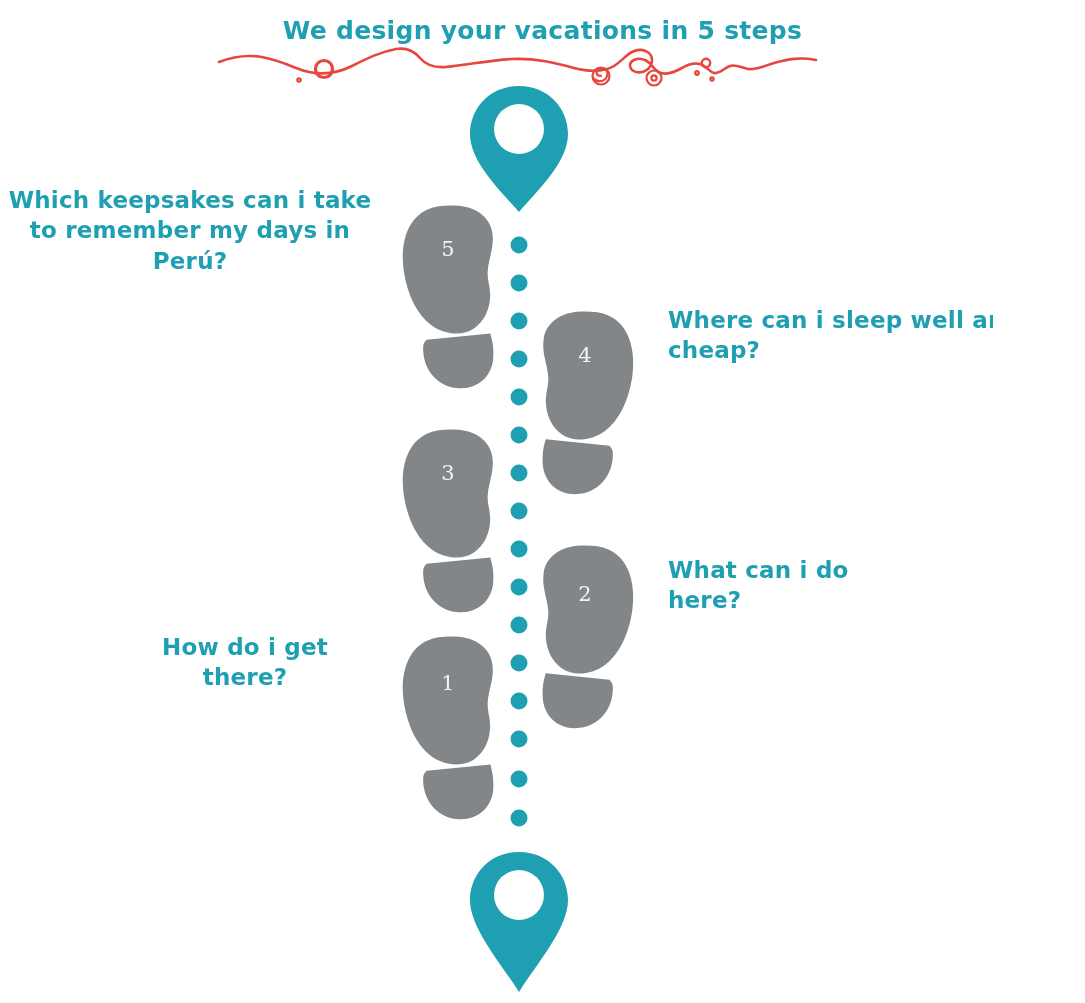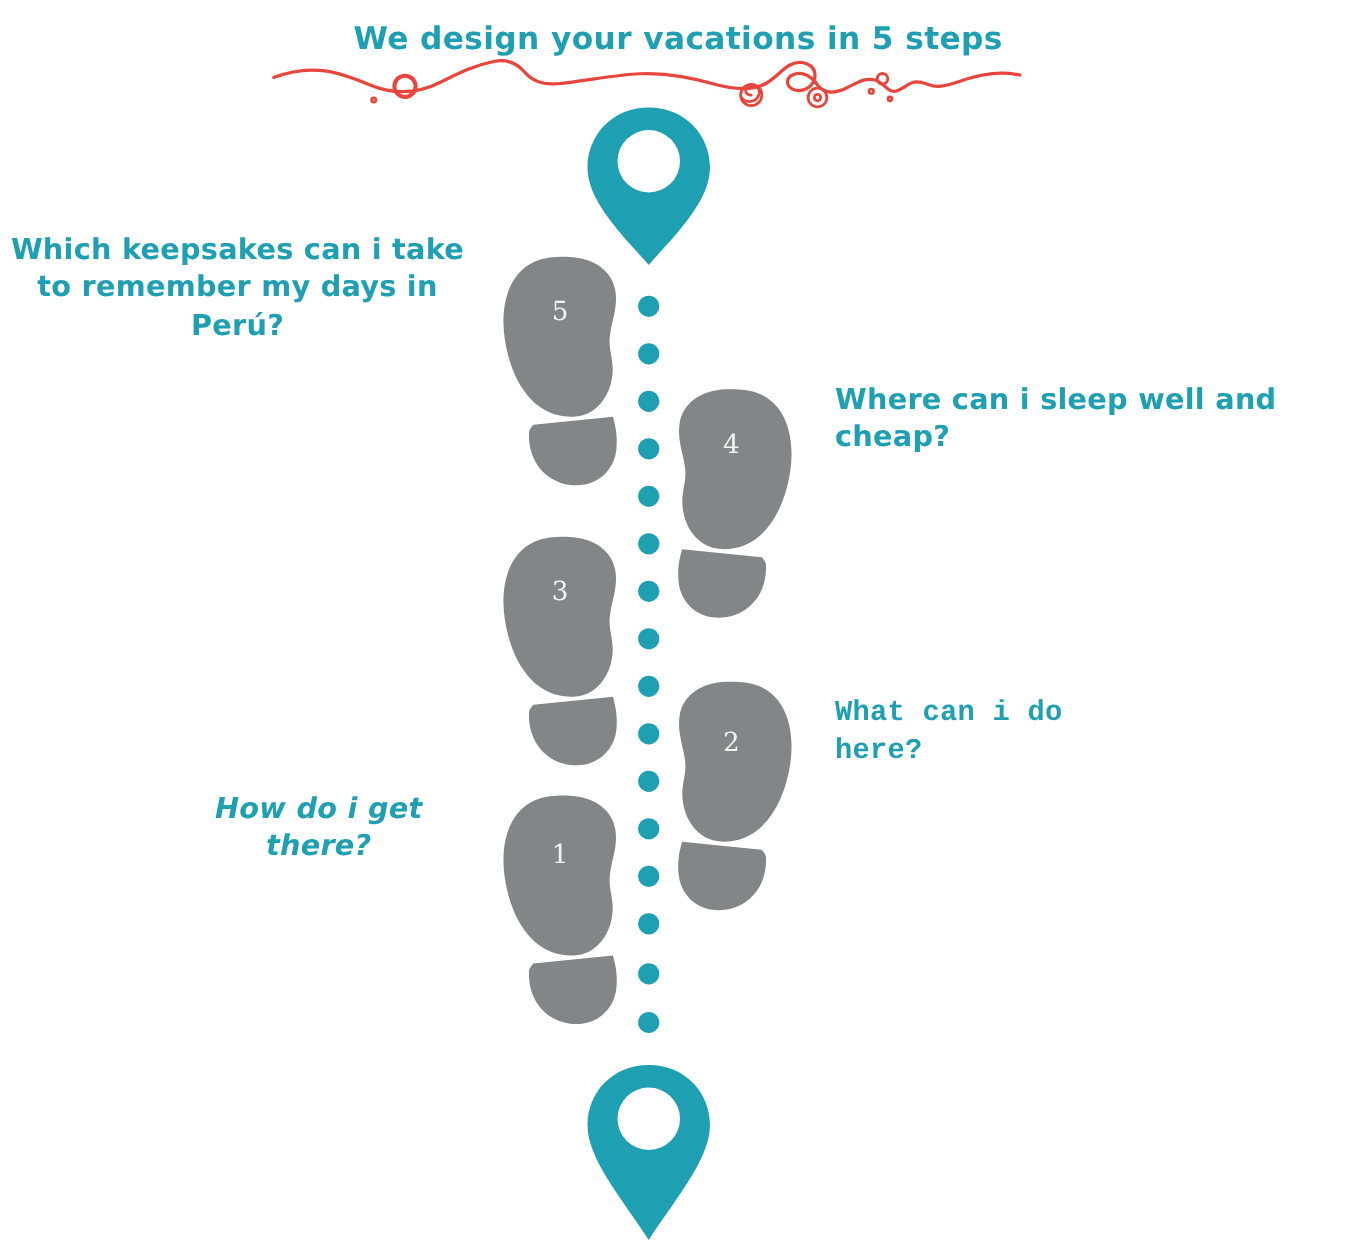--- a/index.html
+++ b/index.html
@@ -9,21 +9,20 @@
   }
   body {
     font-family: "DejaVu Sans", sans-serif;
   }
   #canvas {
     position: relative;
     width: 993px;
     height: 1003px;
     background: #ffffff;
     overflow: hidden;
-    padding-left: 40px;
   }
   #art {
     position: absolute;
     left: 0;
     top: 0;
     width: 1085px;
     height: 1003px;
   }
   .label {
     position: absolute;
@@ -212,17 +211,17 @@
       <circle cx="519" cy="895" r="25" fill="#ffffff"></circle>
     </g>
   </svg>
 
   <div class="label label-left" style="left:-5px; top:185px; width:390px;">Which keepsakes can i take
 to remember my days in Perú?</div>
 
   <div class="label label-right" style="left:657px; top:305px; width:428px;">Where can i sleep well and cheap?</div>
 
 
-  <div class="label label-right" style="left:657px; top:555px; width:260px;font-family:Liberation Mono, monospace;">What can i do here?</div>
-
-  <div class="label label-left" style="left:133px; top:632px; width:244px;font-style:italic;">How do i get there?</div>
+  <div class="label label-right" style="left:657px; top:555px; width:260px;">What can i do here?</div>
+
+  <div class="label label-left" style="left:123px; top:632px; width:244px;">How do i get there?</div>
 
 </div>
 
 </body></html>

